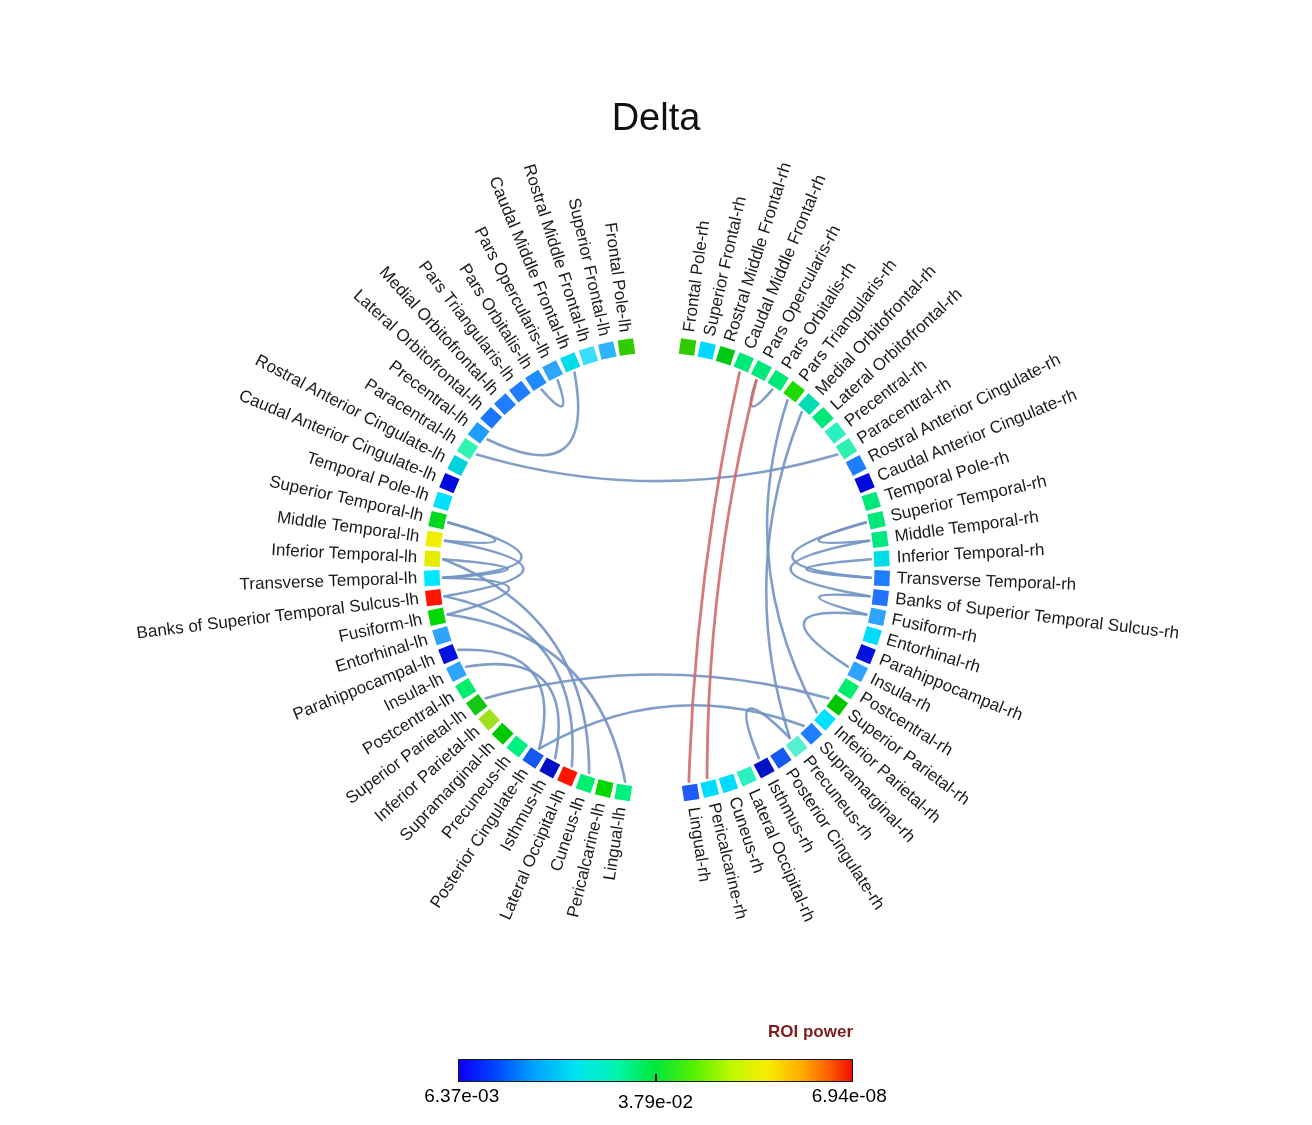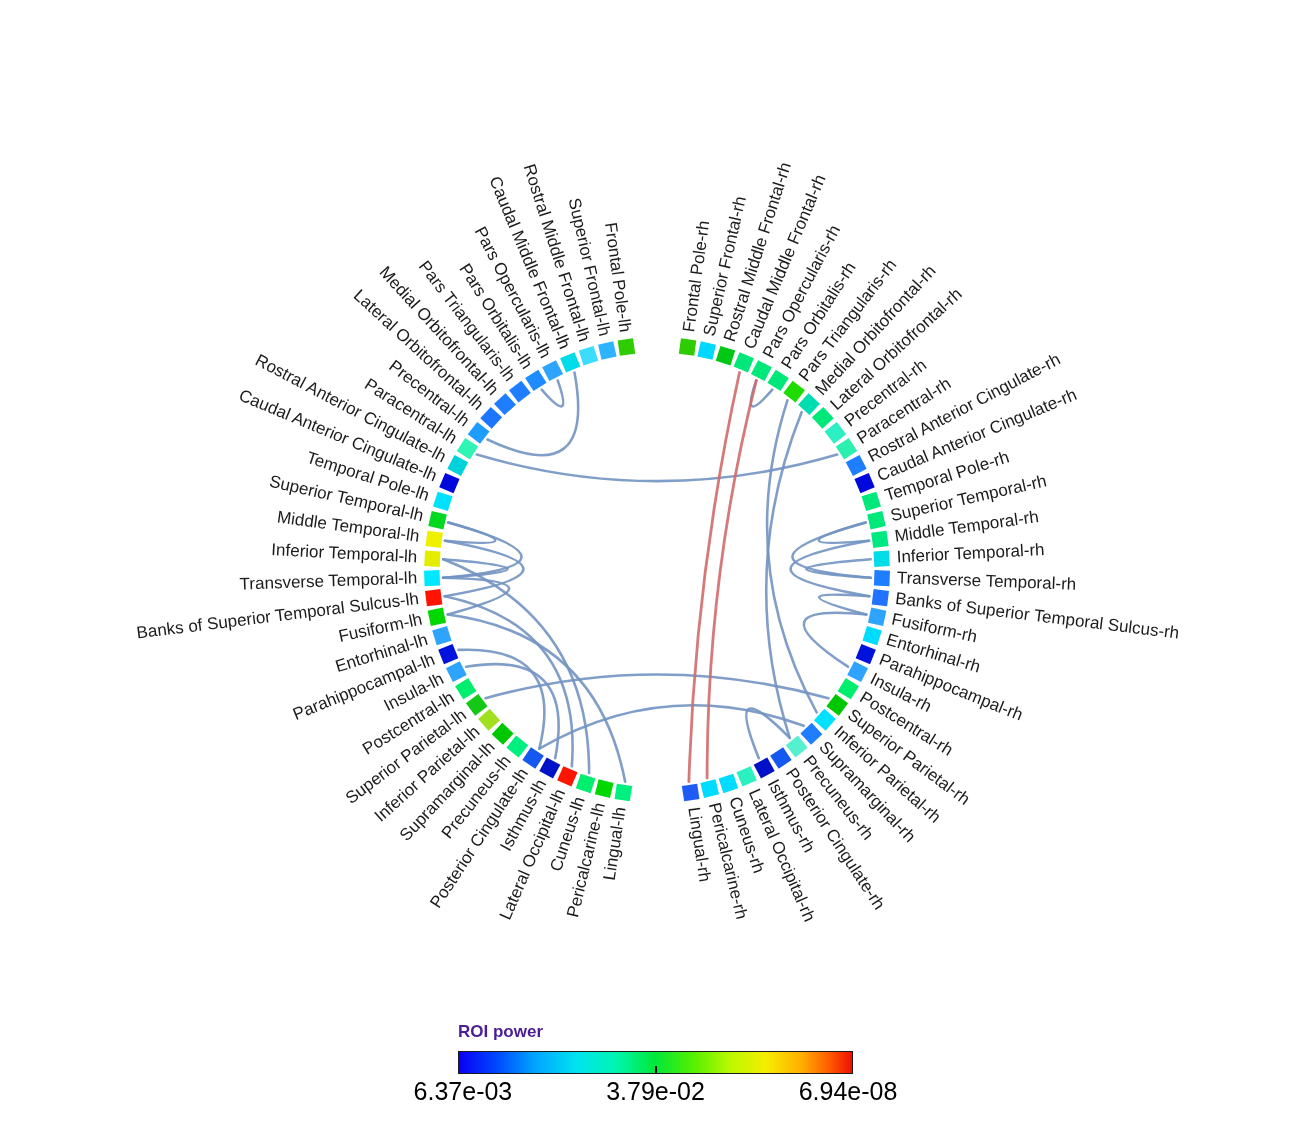--- a/index.html
+++ b/index.html
@@ -3,32 +3,33 @@
 <meta charset="utf-8">
 <style>
   html,body{margin:0;padding:0;background:#fff;}
   body{font-family:"Liberation Sans","DejaVu Sans",sans-serif;}
   #figure{position:relative;width:1312px;height:1125px;background:#fff;overflow:hidden;}
   #plot-title{position:absolute;top:96px;left:0;width:1312px;text-align:center;
     font-size:38px;color:#111;letter-spacing:0px;}
   #connectogram{position:absolute;left:0;top:0;}
   .node-label{font-size:17px;fill:#1c1c1c;}
   #colorbar-wrap{position:absolute;left:458px;top:1022px;width:395px;}
-  #colorbar-title{text-align:left;font-size:17px;font-weight:bold;color:#4c1d95;margin-bottom:9px;}
+  #colorbar-title{text-align:right;font-size:17px;font-weight:bold;color:#7f1d1d;margin-bottom:17px;}
   #colorbar{position:relative;height:21px;border:1px solid #1a1a1a;}
   #colorbar-tick{position:absolute;left:50%;bottom:0;width:2px;height:7px;background:#000;transform:translateX(-1px);}
-  #colorbar-labels{position:relative;height:24px;margin-top:3px;font-size:25px;color:#000;}
+  #colorbar-labels{position:relative;height:24px;margin-top:3px;font-size:19px;color:#000;}
   #cb-min{position:absolute;left:0;transform:translateX(-45%);}
-  #cb-mid{position:absolute;left:50%;transform:translateX(-50%);}
+  #cb-mid{position:absolute;left:50%;transform:translateX(-50%);margin-top:6px;}
   #cb-max{position:absolute;right:0;transform:translateX(45%);}
 </style>
 </head>
 <body>
 
 <div id="figure">
+  <div id="plot-title">Delta</div>
 
   <svg id="connectogram" width="1312" height="1125" viewBox="0 0 1312 1125">
       <path d="M 557.7 380.4 Q 574.2 427.3 541.7 389.7" fill="none" stroke="#7294c2" stroke-width="2.6" stroke-opacity="0.9" stroke-linecap="round"></path>
       <path d="M 487.4 439.5 Q 596.5 491.3 574.5 372.5" fill="none" stroke="#7294c2" stroke-width="2.6" stroke-opacity="0.9" stroke-linecap="round"></path>
       <path d="M 756.3 380.4 Q 739.8 427.3 772.3 389.7" fill="none" stroke="#7294c2" stroke-width="2.6" stroke-opacity="0.9" stroke-linecap="round"></path>
       <path d="M 476.8 454.6 Q 657.0 507.7 837.2 454.6" fill="none" stroke="#7294c2" stroke-width="2.6" stroke-opacity="0.9" stroke-linecap="round"></path>
       <path d="M 448.3 522.6 Q 597.3 564.4 443.1 577.8" fill="none" stroke="#7294c2" stroke-width="2.6" stroke-opacity="0.9" stroke-linecap="round"></path>
       <path d="M 445.0 540.8 Q 602.0 569.6 444.6 596.2" fill="none" stroke="#7294c2" stroke-width="2.6" stroke-opacity="0.9" stroke-linecap="round"></path>
       <path d="M 443.3 559.3 Q 572.0 569.4 443.1 577.8" fill="none" stroke="#7294c2" stroke-width="2.6" stroke-opacity="0.9" stroke-linecap="round"></path>
       <path d="M 448.3 522.6 Q 543.9 549.4 445.0 540.8" fill="none" stroke="#7294c2" stroke-width="2.6" stroke-opacity="0.9" stroke-linecap="round"></path>

